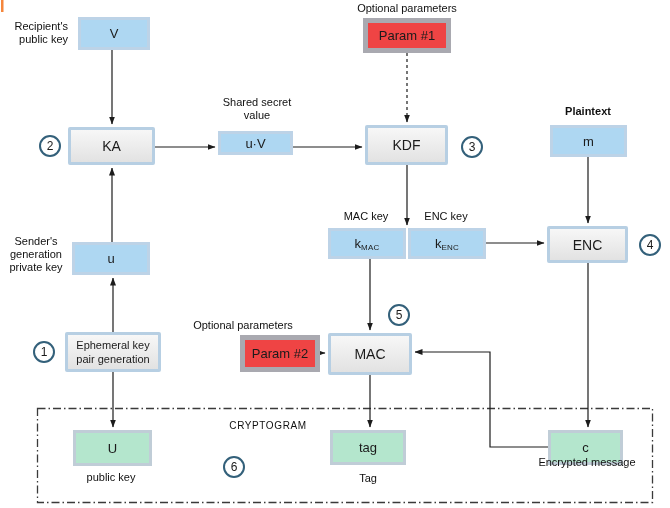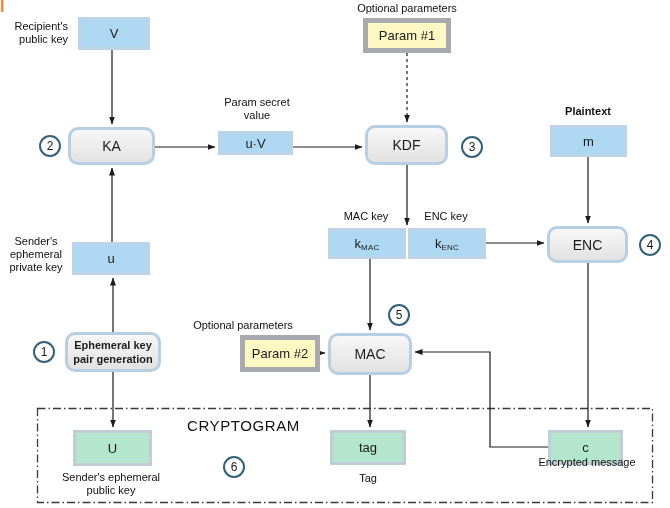--- a/index.html
+++ b/index.html
@@ -7,38 +7,38 @@
     position:relative; width:670px; height:508px; background:#ffffff;
     font-family:"Liberation Sans", sans-serif; color:#111; overflow:hidden;
   }
   svg.wires { position:absolute; left:0; top:0; z-index:1; }
   .box {
     position:absolute; z-index:2; box-sizing:border-box;
     display:flex; align-items:center; justify-content:center;
     font-size:13px; color:#1b1b1b; text-align:center;
   }
   .data    { background:#aed7f2; border:3px solid #bdd3e7; }
-  .process { background:linear-gradient(#f7f7f7,#e2e2e2); border:3px solid #b7cfe3; border-radius:10px; font-size:14px; }
-  .param   { background:#fef9c3; border:5px solid #a9a9b0; }
+  .process { background:linear-gradient(#f7f7f7,#e2e2e2); border:3px solid #b7cfe3; border-radius:2px; font-size:14px; }
+  .param   { background:#ef4444; border:5px solid #a9a9b0; }
   .output  { background:#b4e6cd; border:3px solid #c0cdd7; }
   .lbl {
     position:absolute; z-index:2; font-size:11px; line-height:13px;
     text-align:center; color:#101010;
   }
   .step {
     position:absolute; z-index:2; width:22px; height:22px; border-radius:50%;
     background:#ffffff; border:2px solid #33607a; box-sizing:border-box;
     display:flex; align-items:center; justify-content:center;
     font-size:12px; color:#1b1b1b;
   }
   .kbase { font-size:13px; }
   .ksub  { font-size:8px; position:relative; top:4px; letter-spacing:0.2px; }
   .two-line { line-height:13px; }
   .ekpg-text { font-size:11px; line-height:14px; }
-  .crypt-title { font-size:15px; letter-spacing:0.6px; }
+  .crypt-title { font-size:10px; letter-spacing:0.6px;margin-left:31px; }
 </style>
 </head>
 <body>
 
 <div id="stage">
 
   <svg class="wires" width="670" height="508" viewBox="0 0 670 508">
     <defs>
       <marker id="ah" viewBox="0 0 8 6" refX="7.5" refY="3" markerWidth="8" markerHeight="6" markerUnits="userSpaceOnUse" orient="auto">
         <path d="M0 0 L8 3 L0 6 Z" fill="#1c1c1c"></path>
@@ -87,21 +87,21 @@
       <span class="ksub">MAC</span>
   </div>
 
   <div class="box data" style="left:408px; top:228px; width:78px; height:31px;">
     <span class="kbase">k</span>
       <span class="ksub">ENC</span>
   </div>
 
   <div class="box data" style="left:72px; top:242px; width:78px; height:33px;">u</div>
 
-  <div class="box process ekpg-text" style="left:65px; top:332px; width:96px; height:40px;font-weight:bold;">
+  <div class="box process ekpg-text" style="left:65px; top:332px; width:96px; height:40px;">
     <div>
       <div>Ephemeral key</div>
       <div>pair generation</div>
     </div>
   </div>
 
   <div class="box param" style="left:200px; top:335px; width:80px; height:37px;margin-left:40px;">Param #2</div>
 
   <div class="box process" style="left:328px; top:333px; width:84px; height:42px;">MAC</div>
 
@@ -117,44 +117,43 @@
   <div class="step" style="left:639px; top:234px;">4</div>
   <div class="step" style="left:388px; top:304px;">5</div>
   <div class="step" style="left:223px; top:456px;">6</div>
 
   <div class="lbl two-line" style="left:4px; top:20px; width:64px;text-align:right;">
     <div>Recipient's</div>
     <div>public key</div>
   </div>
 
   <div class="lbl two-line" style="left:207px; top:96px; width:100px;">
-    <div>Param secret</div>
+    <div>Shared secret</div>
     <div>value</div>
   </div>
 
   <div class="lbl" style="left:352px; top:2px; width:110px;">Optional parameters</div>
 
   <div class="lbl" style="left:548px; top:105px; width:80px;font-weight:bold;">Plaintext</div>
 
   <div class="lbl" style="left:326px; top:210px; width:80px;">MAC key</div>
 
   <div class="lbl" style="left:406px; top:210px; width:80px;">ENC key</div>
 
   <div class="lbl" style="left:4px; top:235px; width:64px;">
     <div>Sender's</div>
-    <div>ephemeral</div>
+    <div>generation</div>
     <div>private key</div>
   </div>
 
   <div class="lbl" style="left:188px; top:319px; width:110px;">Optional parameters</div>
 
   <div class="lbl crypt-title" style="left:187px; top:419px; width:100px;">CRYPTOGRAM</div>
 
   <div class="lbl two-line" style="left:55px; top:471px; width:112px;">
-    <div>Sender's ephemeral</div>
     <div>public key</div>
   </div>
 
   <div class="lbl" style="left:331px; top:472px; width:74px;">Tag</div>
 
   <div class="lbl" style="left:531px; top:456px; width:112px;">Encrypted message</div>
 
 </div>
 
 </body></html>

